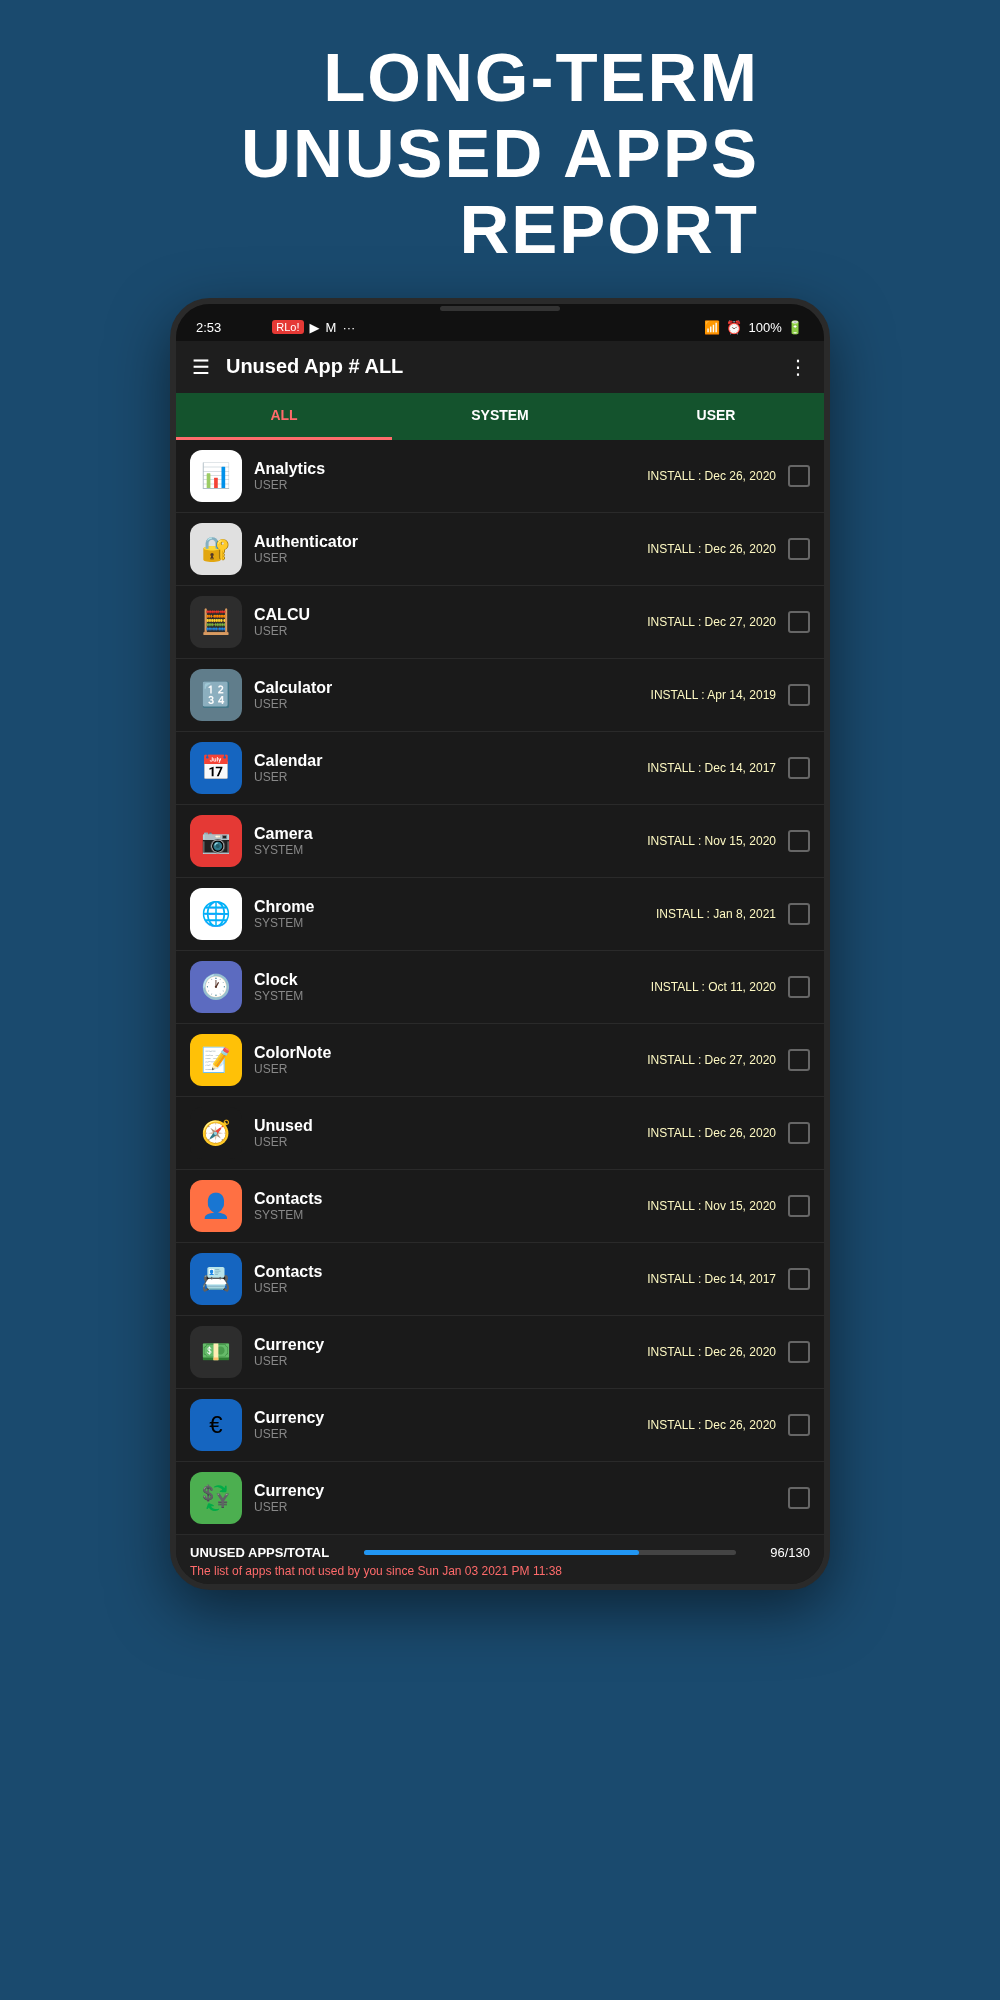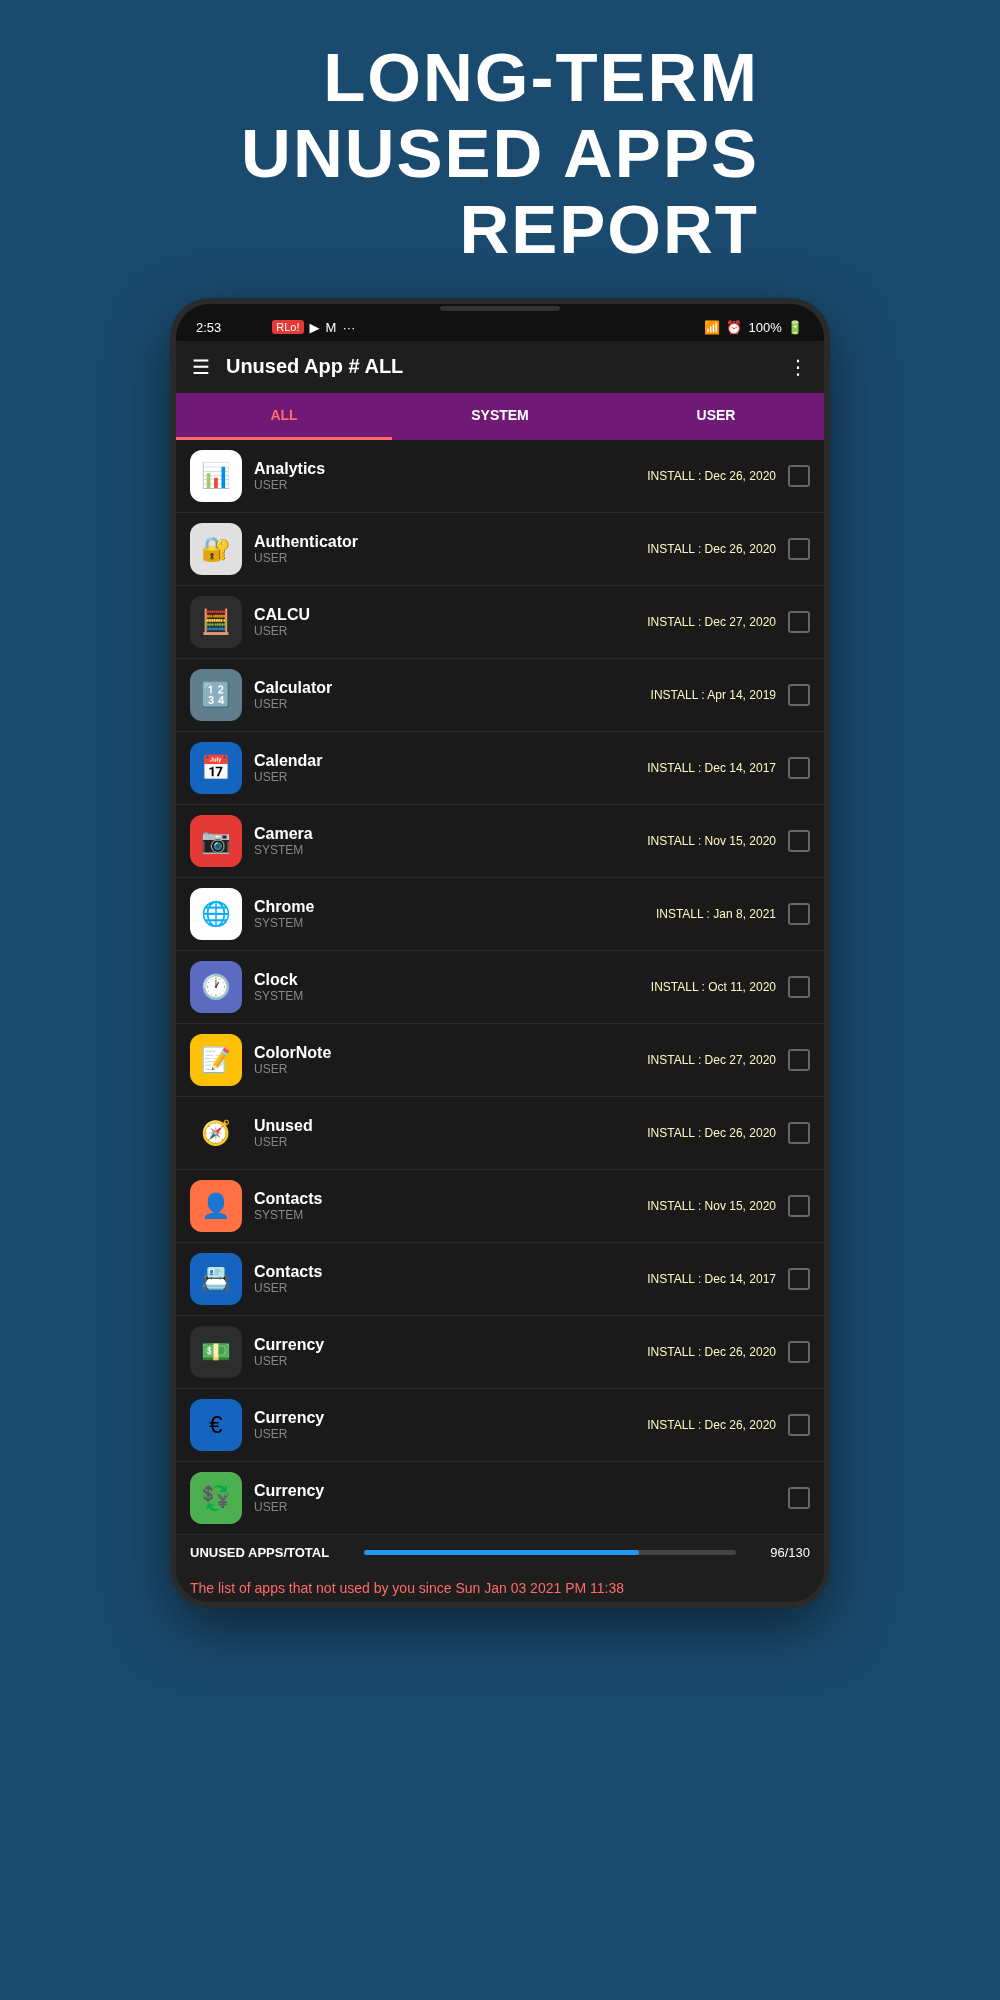--- a/index.html
+++ b/index.html
@@ -92,21 +92,21 @@
       font-weight: bold;
       flex: 1;
     }
 
     .more-icon {
       color: #fff;
       font-size: 20px;
     }
 
     .tab-bar {
-      background: #701a75;
+      background: #14532d;
       display: flex;
     }
 
     .tab {
       flex: 1;
       padding: 14px 0;
       text-align: center;
       color: #fff;
       font-size: 14px;
       font-weight: bold;
@@ -202,22 +202,22 @@
 
     .progress-bar-fill {
       background: #2196f3;
       height: 100%;
       border-radius: 3px;
       width: 74%;
     }
 
     .bottom-message {
       color: #ff6b6b;
-      font-size: 14px;
-      margin-top: 20px;
+      font-size: 12px;
+      margin-top: 4px;
     }
 
     
     .icon-analytics { background: #fff; }
     .icon-authenticator { background: #e0e0e0; }
     .icon-calcu { background: #2d2d2d; }
     .icon-calculator { background: #607d8b; }
     .icon-calendar { background: #1565c0; }
     .icon-camera { background: #e53935; }
     .icon-chrome { background: #fff; }

